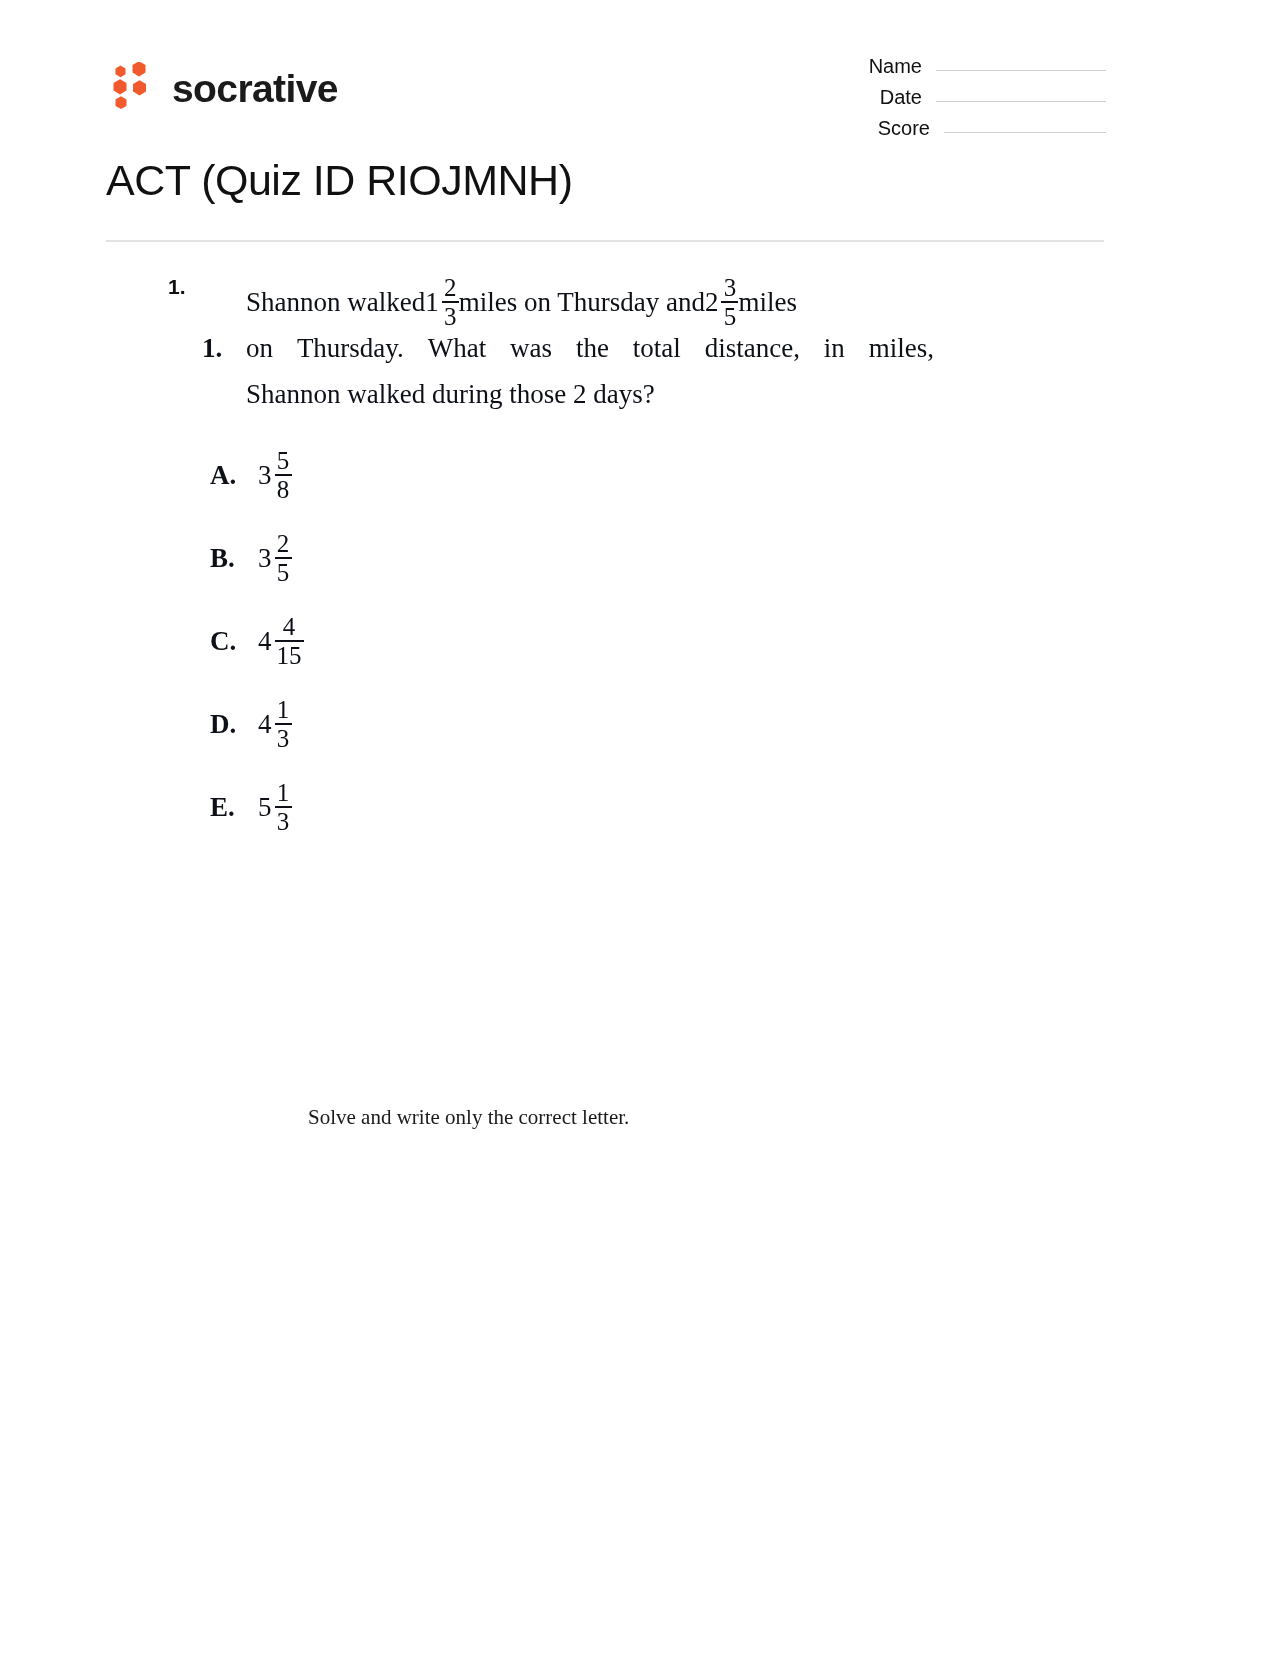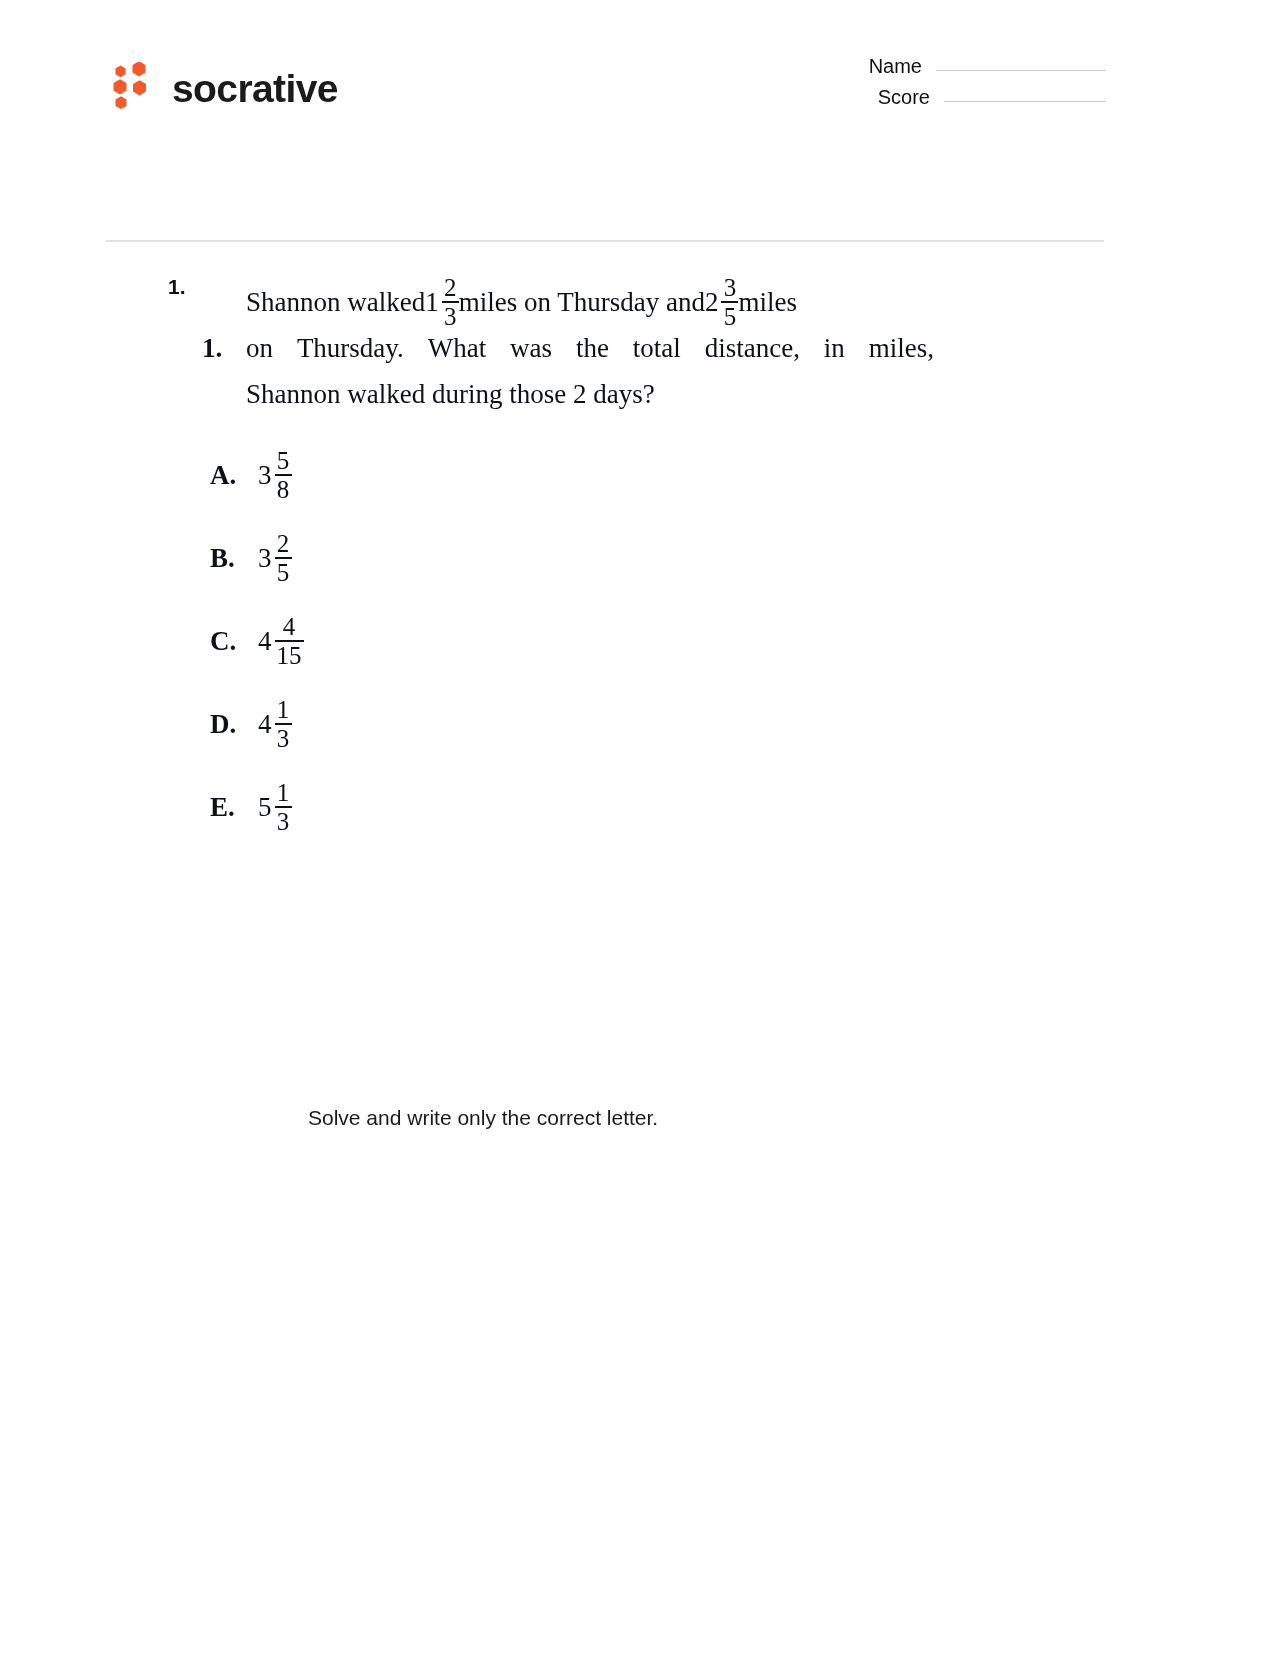--- a/index.html
+++ b/index.html
@@ -216,21 +216,21 @@
   }
   .choice-value {
     display: inline-flex;
     align-items: center;
   }
 
   .instruction {
     position: absolute;
     left: 202px;
     top: 836px;
-    font-family: Liberation Sans, sans-serif;
+    font-family: Liberation Serif, serif;
     font-size: 21px;
     color: #1a1a1a;
     line-height: 1.3;
     white-space: nowrap;
   }
 </style>
 </head>
 <body>
 
 <div class="page">
@@ -250,26 +250,31 @@
         </svg>
       </span>
       <span class="brand-name">socrative</span>
     </div>
 
     <div class="meta">
       <div class="meta-row">
         <span class="meta-label">Name</span>
         <span class="meta-rule"></span>
       </div>
+      <div class="meta-row">
+        <span class="meta-label">Date</span>
+        <span class="meta-rule"></span>
+      </div>
       <div class="meta-row meta-score">
         <span class="meta-label">Score</span>
         <span class="meta-rule"></span>
       </div>
     </div>
 
+    <div class="doc-title">ACT (Quiz ID RIOJMNH)</div>
   </div>
 
   <div class="divider"></div>
 
   <div class="question-block">
 
     <div class="q-number">1.</div>
 
     <div class="q-image">
 

